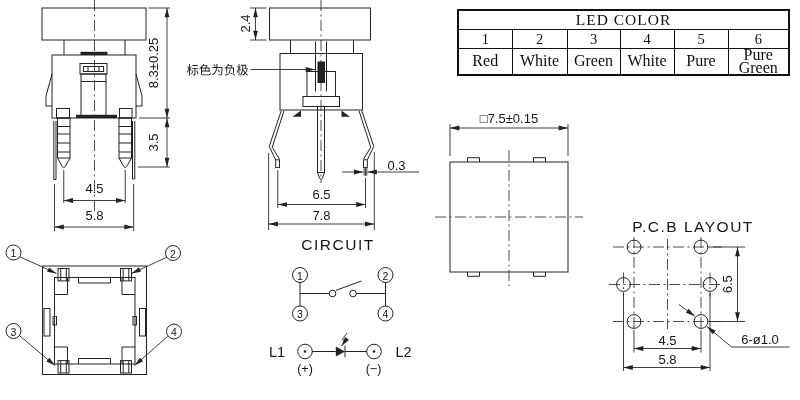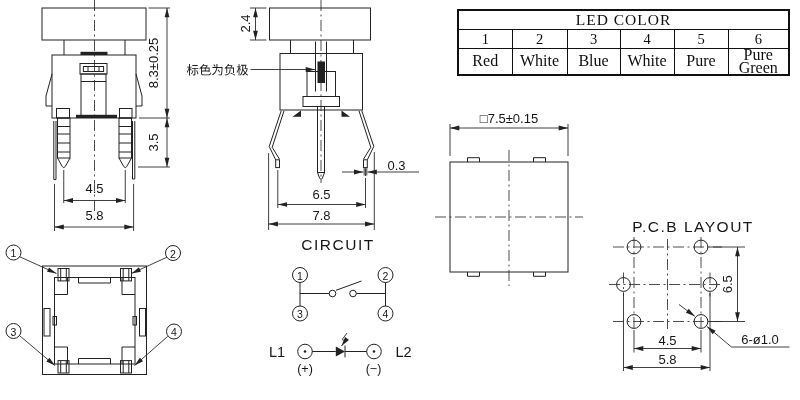--- a/index.html
+++ b/index.html
@@ -273,20 +273,20 @@
     <td class="num">1</td>
     <td class="num">2</td>
     <td class="num">3</td>
     <td class="num">4</td>
     <td class="num">5</td>
     <td class="num">6</td>
   </tr>
   <tr>
     <td class="col">Red</td>
     <td class="col">White</td>
-    <td class="col">Blue</td>
+    <td class="col">Green</td>
     <td class="col">White</td>
     <td class="col">Pure</td>
     <td class="col">Pure Green</td>
   </tr>
 </tbody>
     </table>
 </div>
 
 </body></html>

